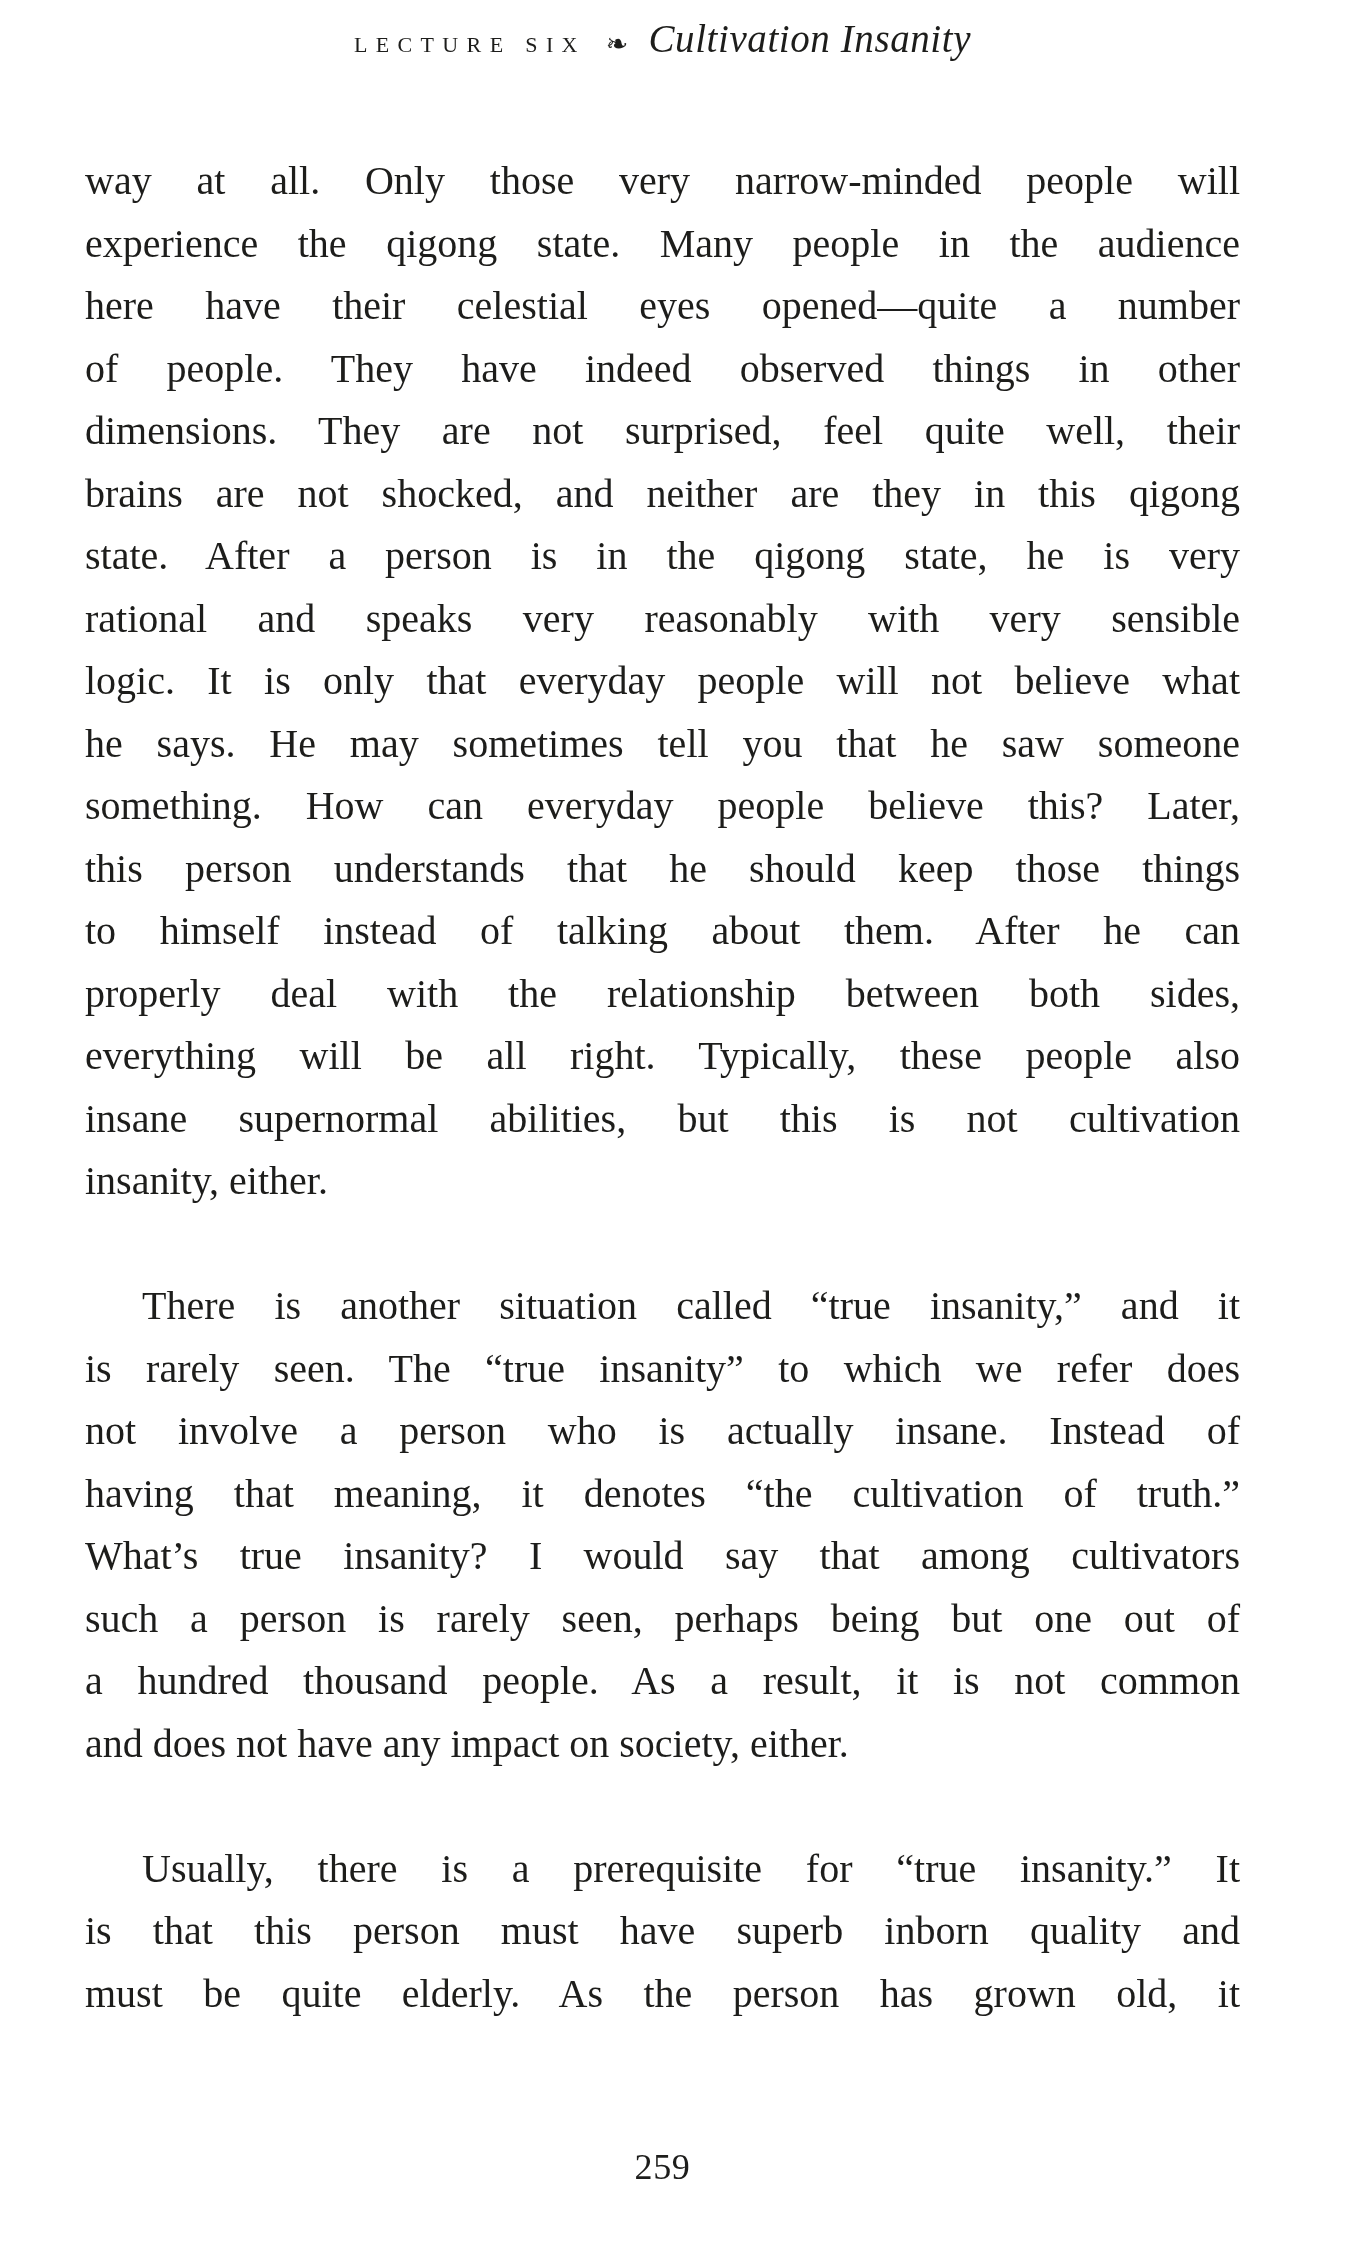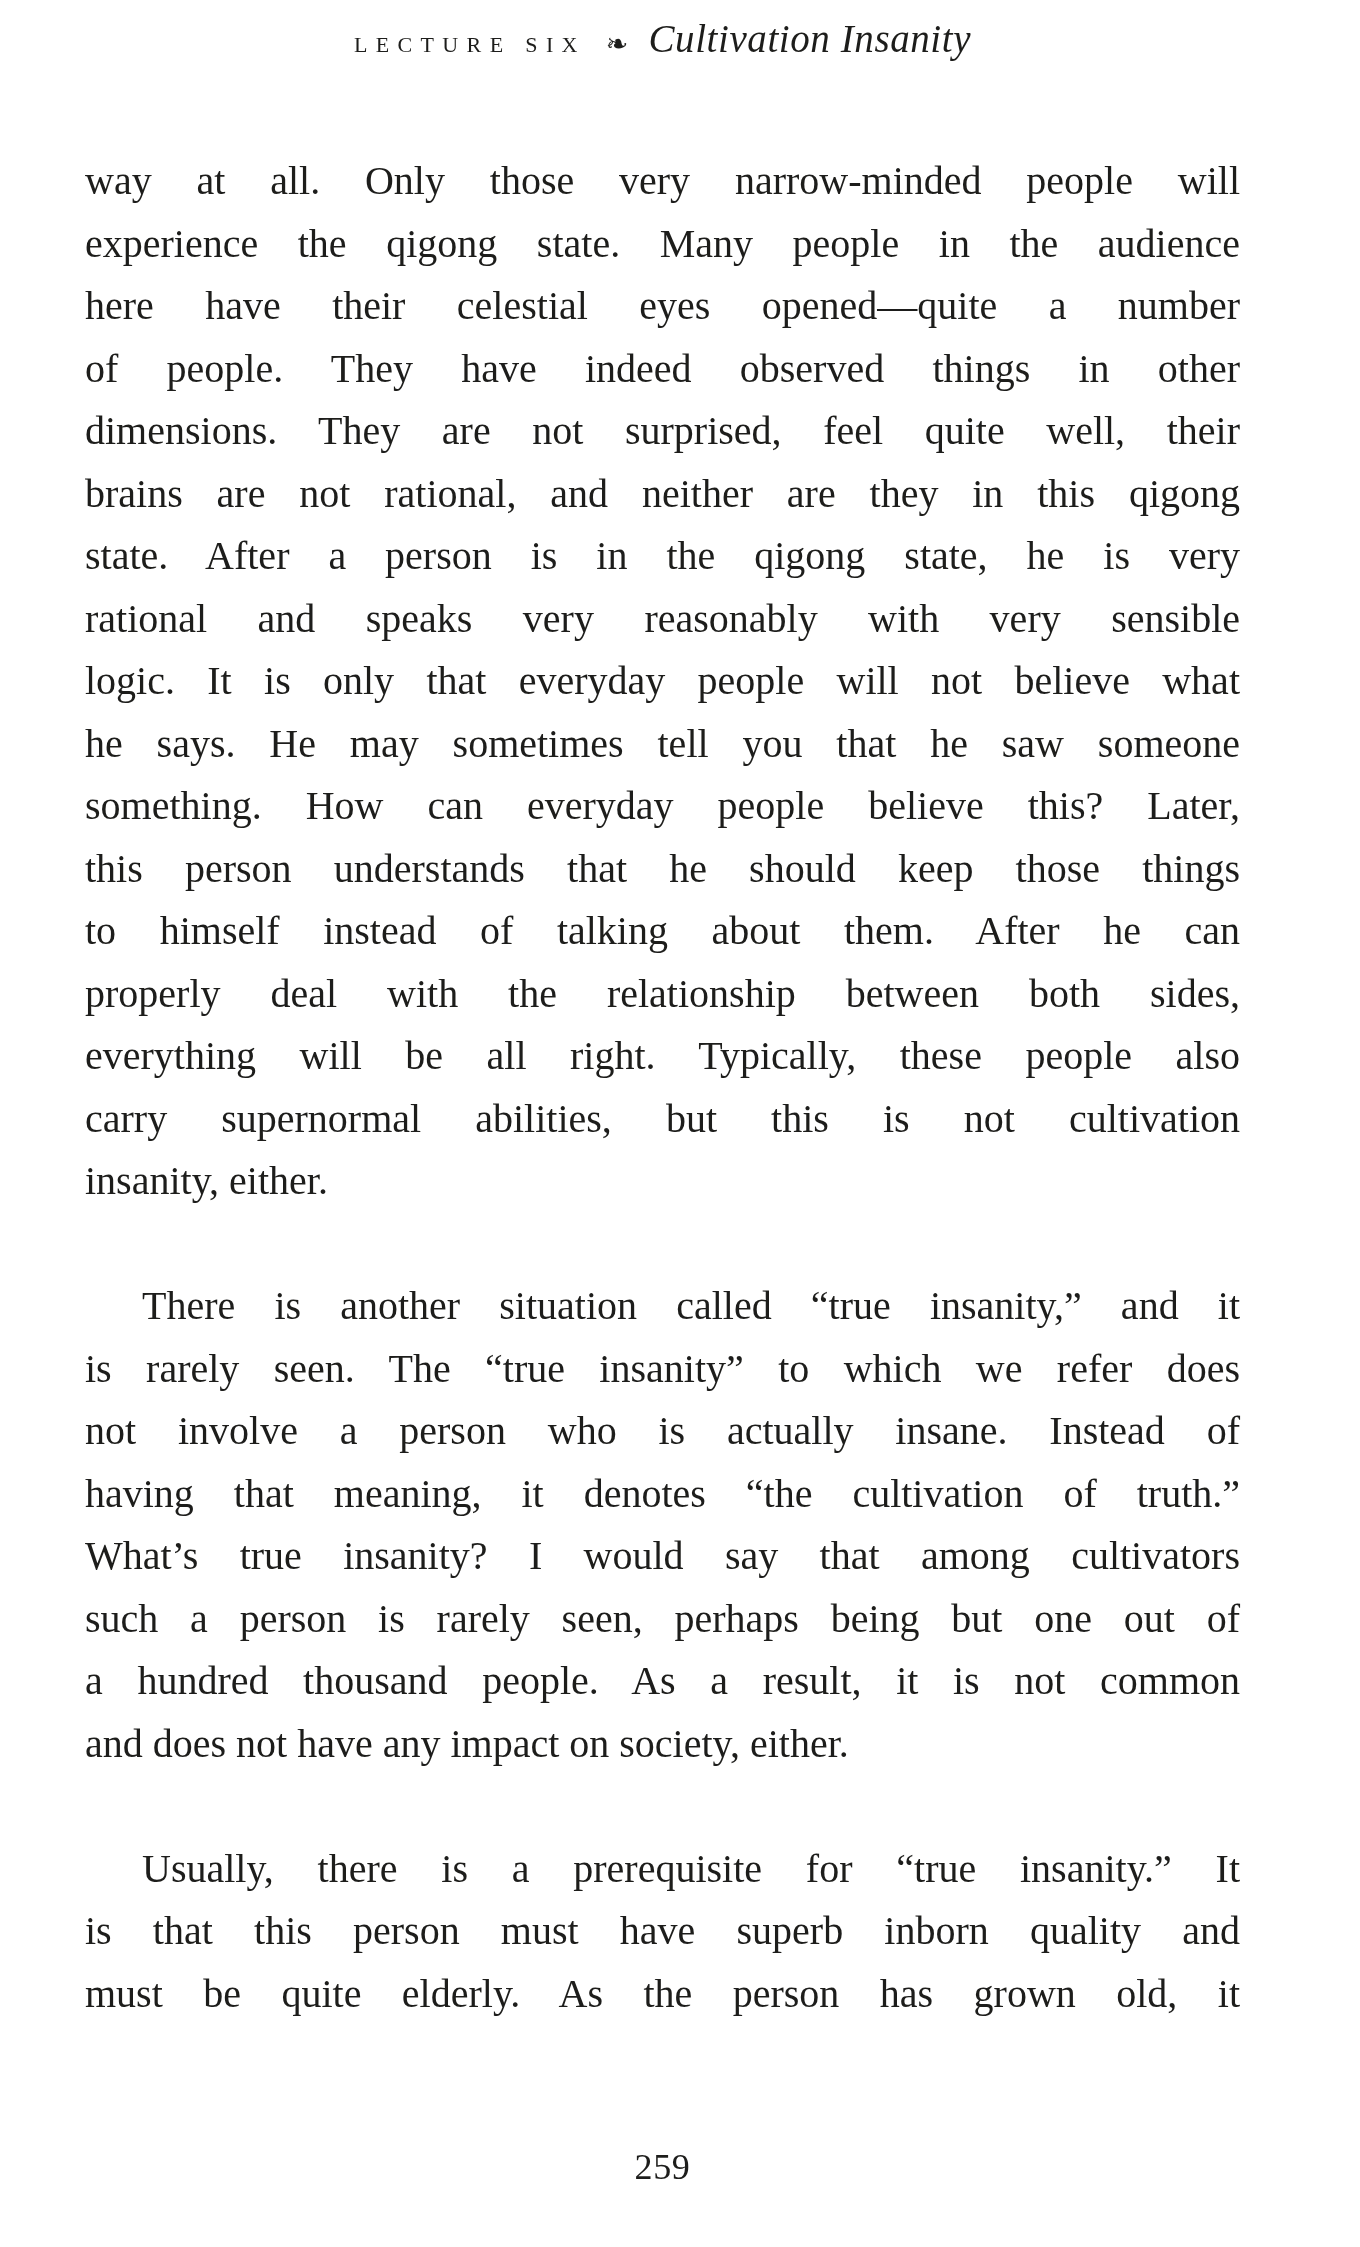--- a/index.html
+++ b/index.html
@@ -79,31 +79,31 @@
     <span class="chapter">Cultivation Insanity</span>
   </div>
 
   <div class="text-block">
       <div class="paragraph">
         <div class="line">way at all. Only those very narrow-minded people will</div>
         <div class="line">experience the qigong state. Many people in the audience</div>
         <div class="line">here have their celestial eyes opened—quite a number</div>
         <div class="line">of people. They have indeed observed things in other</div>
         <div class="line">dimensions. They are not surprised, feel quite well, their</div>
-        <div class="line">brains are not rational, and neither are they in this qigong</div>
+        <div class="line">brains are not shocked, and neither are they in this qigong</div>
         <div class="line">state. After a person is in the qigong state, he is very</div>
         <div class="line">rational and speaks very reasonably with very sensible</div>
         <div class="line">logic. It is only that everyday people will not believe what</div>
         <div class="line">he says. He may sometimes tell you that he saw someone</div>
         <div class="line">something. How can everyday people believe this? Later,</div>
         <div class="line">this person understands that he should keep those things</div>
         <div class="line">to himself instead of talking about them. After he can</div>
         <div class="line">properly deal with the relationship between both sides,</div>
         <div class="line">everything will be all right. Typically, these people also</div>
-        <div class="line">carry supernormal abilities, but this is not cultivation</div>
+        <div class="line">insane supernormal abilities, but this is not cultivation</div>
         <div class="line no-justify">insanity, either.</div>
       </div>
       <div class="paragraph">
         <div class="line indent">There is another situation called “true insanity,” and it</div>
         <div class="line">is rarely seen. The “true insanity” to which we refer does</div>
         <div class="line">not involve a person who is actually insane. Instead of</div>
         <div class="line">having that meaning, it denotes “the cultivation of truth.”</div>
         <div class="line">What’s true insanity? I would say that among cultivators</div>
         <div class="line">such a person is rarely seen, perhaps being but one out of</div>
         <div class="line">a hundred thousand people. As a result, it is not common</div>

